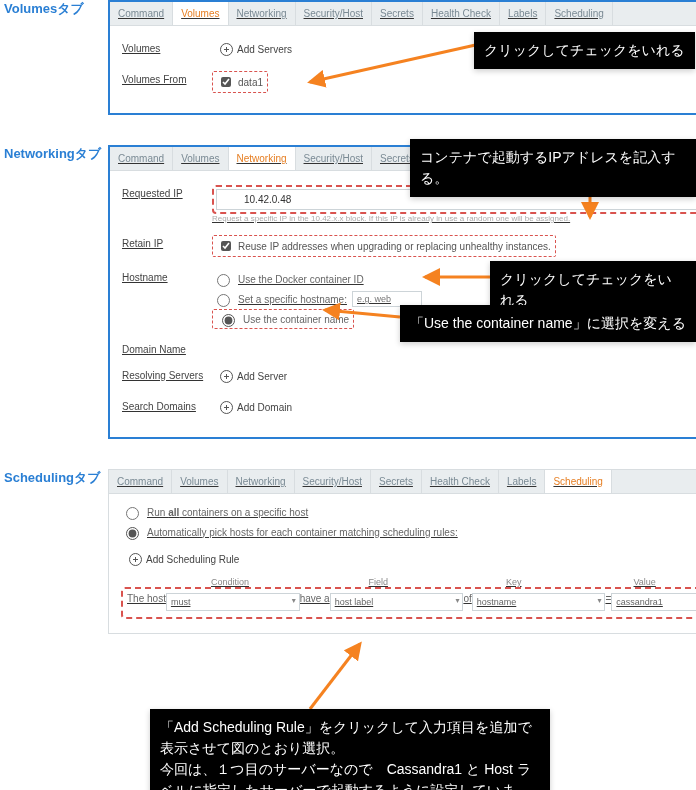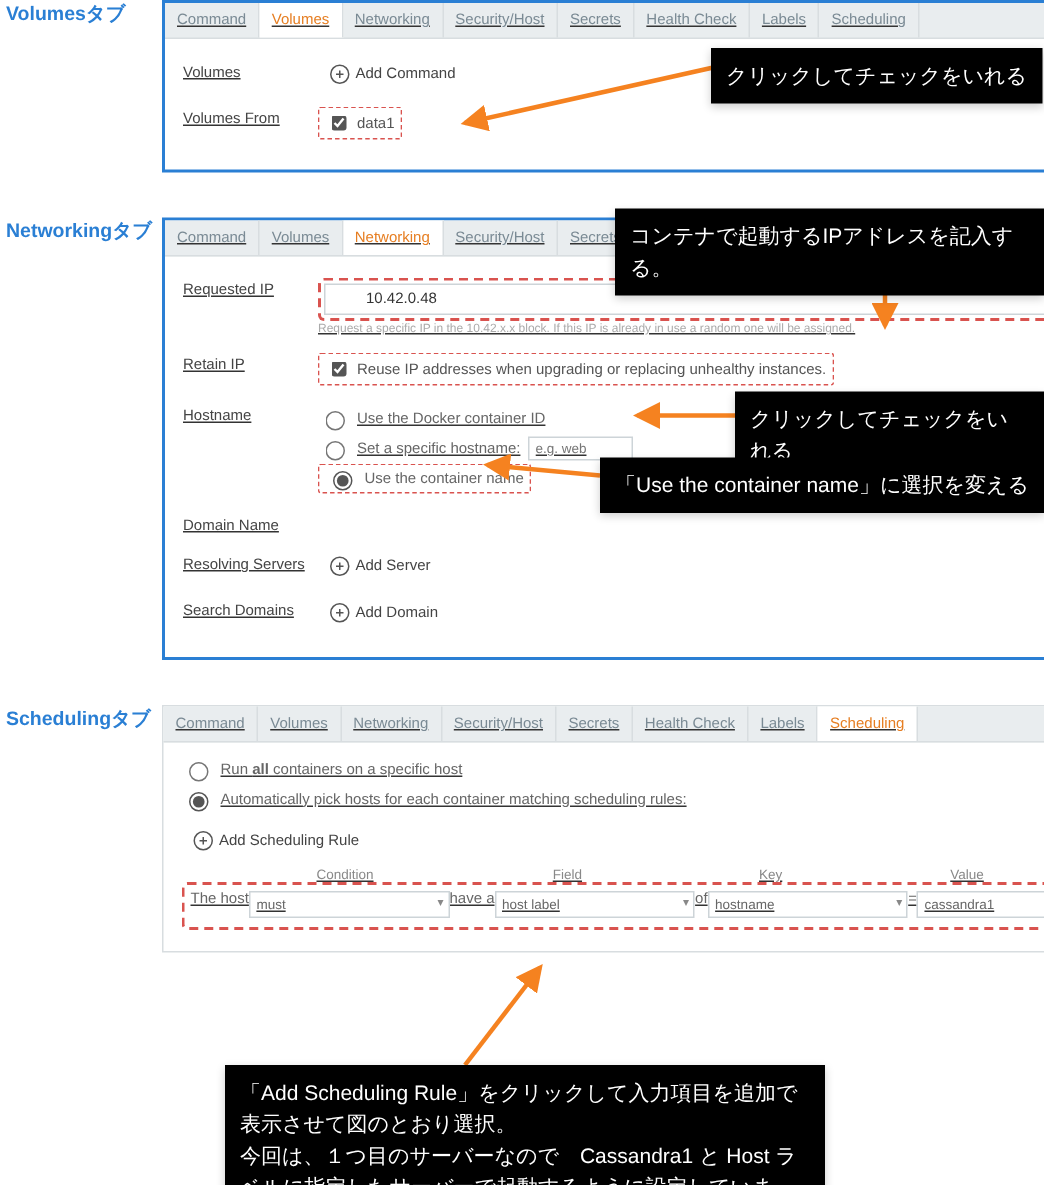--- a/index.html
+++ b/index.html
@@ -58,21 +58,21 @@
       <div class="tab">Health Check</div>
       <div class="tab">Labels</div>
       <div class="tab">Scheduling</div>
     </div>
     <div class="panel-body">
       <div class="row">
         <div class="row-label">Volumes</div>
         <div class="row-content">
           <span class="btn-add">
             <span class="plus-circle"></span>
-            <span>Add Command</span>
+            <span>Add Servers</span>
           </span>
         </div>
       </div>
       <div class="row">
         <div class="row-label">Volumes From</div>
         <div class="row-content">
           <span class="dashed-red">
             <input type="checkbox" class="check-sm" checked="" style="">
             <span>data1</span>
           </span>

